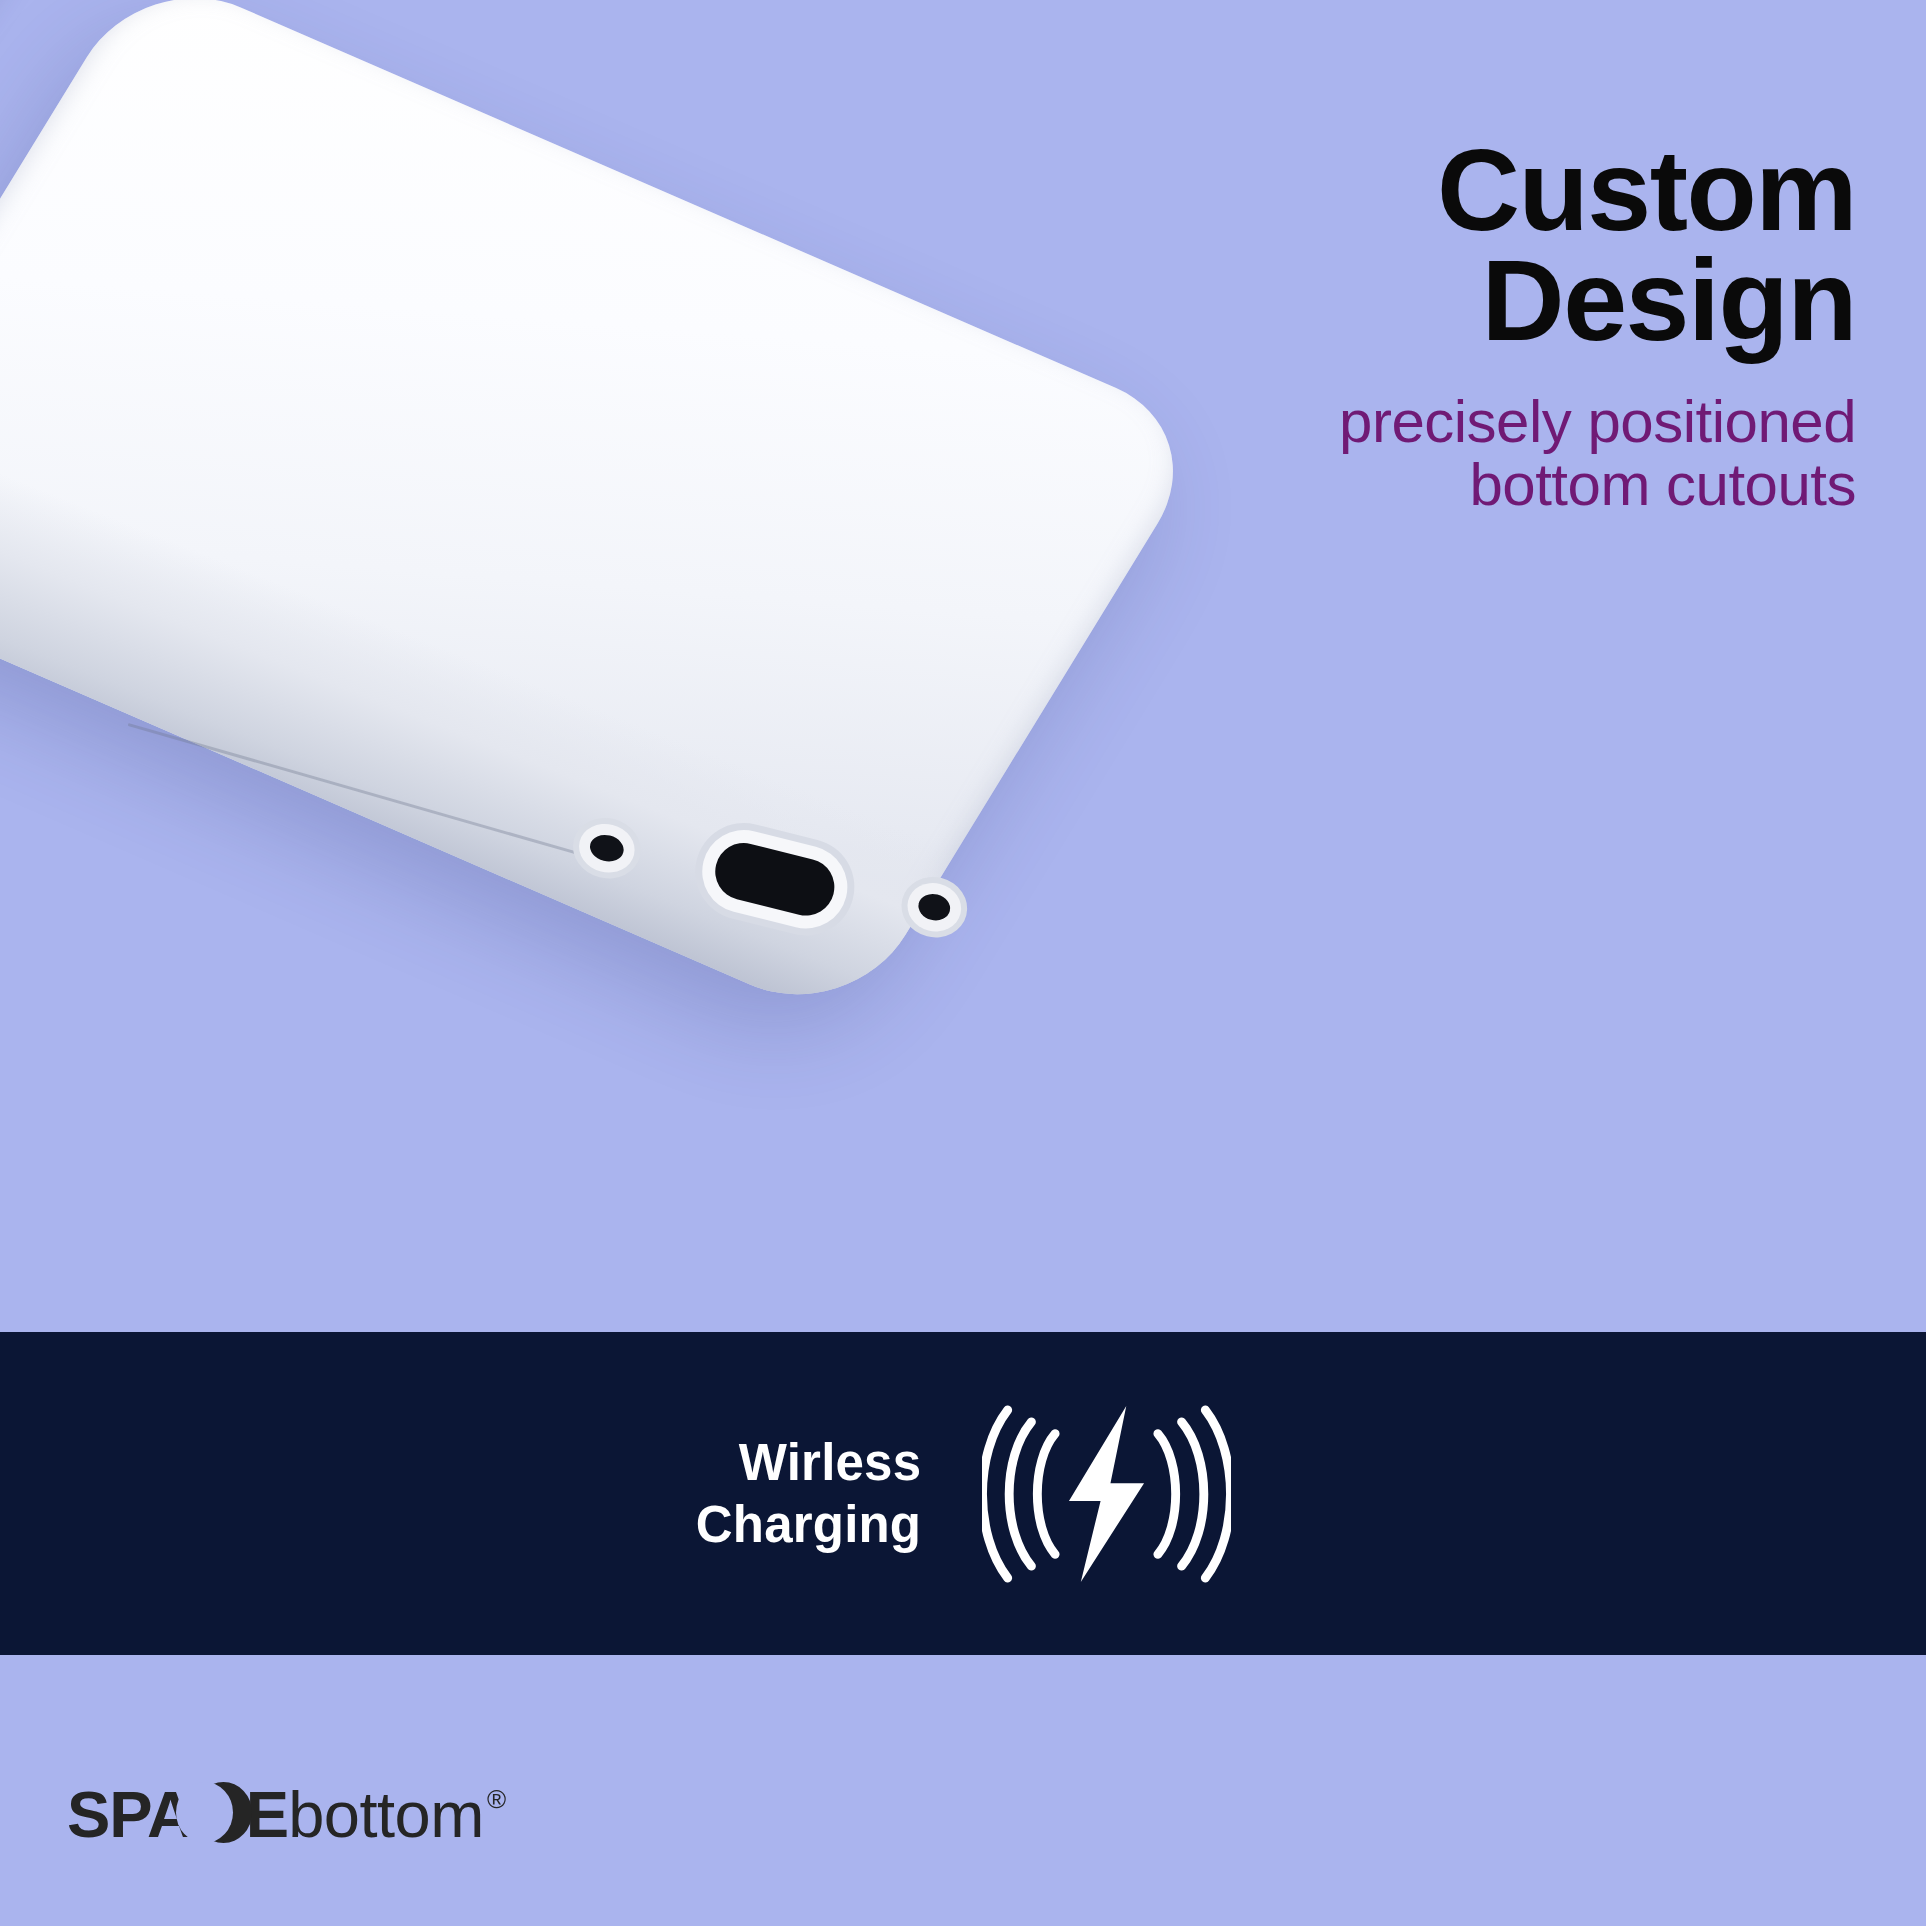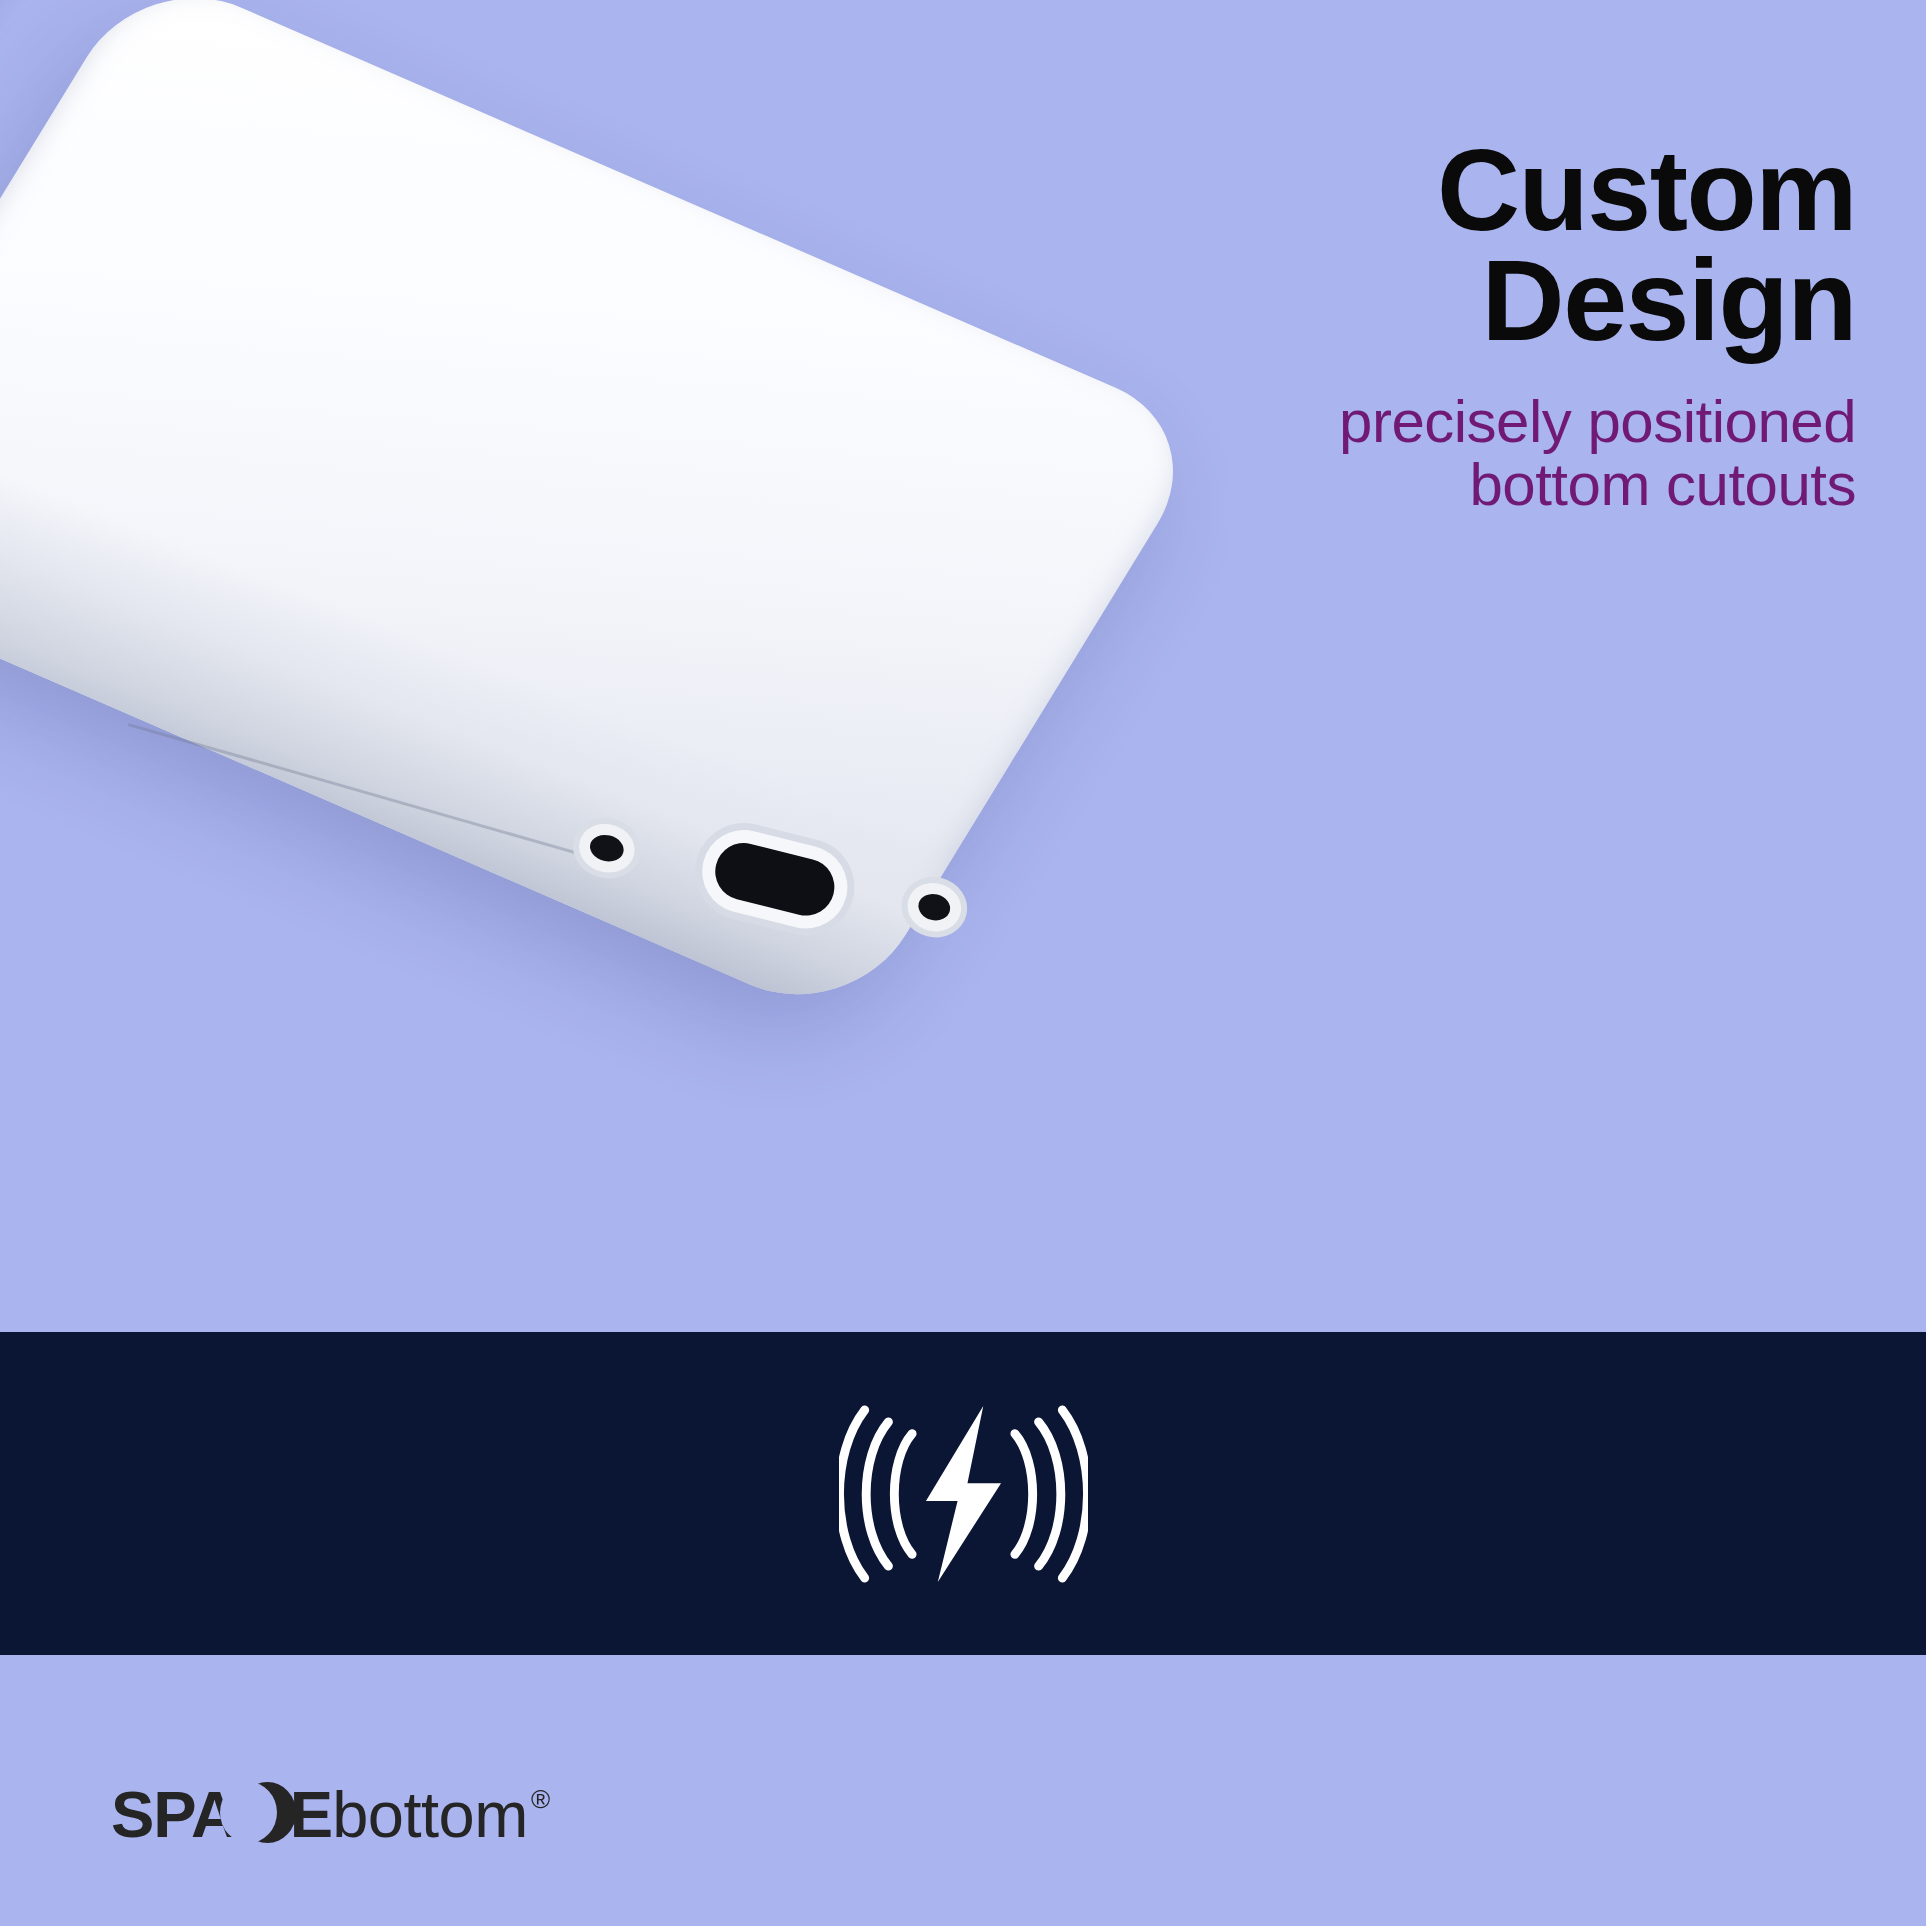--- a/index.html
+++ b/index.html
@@ -192,21 +192,20 @@
   }
 
   
   .logo {
     position: absolute;
     left: 67px;
     top: 1782px;
     display: flex;
     align-items: flex-start;
     color: #252525;
-    margin-left: 44px;
   }
   .logo-space {
     font-size: 65px;
     font-weight: 700;
     letter-spacing: -1px;
     line-height: 1;
   }
   .logo-moon {
     display: inline-block;
     width: 50px;
@@ -272,20 +271,22 @@
 
   <div class="headline-block">
     <div class="headline">Custom
 Design</div>
     <div class="subhead">precisely positioned
 bottom cutouts</div>
   </div>
 
   <div class="banner"></div>
   <div class="banner-inner">
+    <div class="banner-label">Wirless
+Charging</div>
     <svg class="wireless-icon" viewBox="0 0 252 190">
       <g fill="none" stroke="#ffffff" stroke-width="9" stroke-linecap="round">
         <path d="M74 34 C 50 62, 50 128, 74 156"></path>
         <path d="M50 22 C 20 58, 20 132, 50 168"></path>
         <path d="M26 10 C -8 54, -8 136, 26 180"></path>
         <path d="M178 34 C 202 62, 202 128, 178 156"></path>
         <path d="M202 22 C 232 58, 232 132, 202 168"></path>
         <path d="M226 10 C 260 54, 260 136, 226 180"></path>
       </g>
       <polygon fill="#ffffff" points="146,6 88,102 120,102 100,184 164,84 130,84"></polygon>

